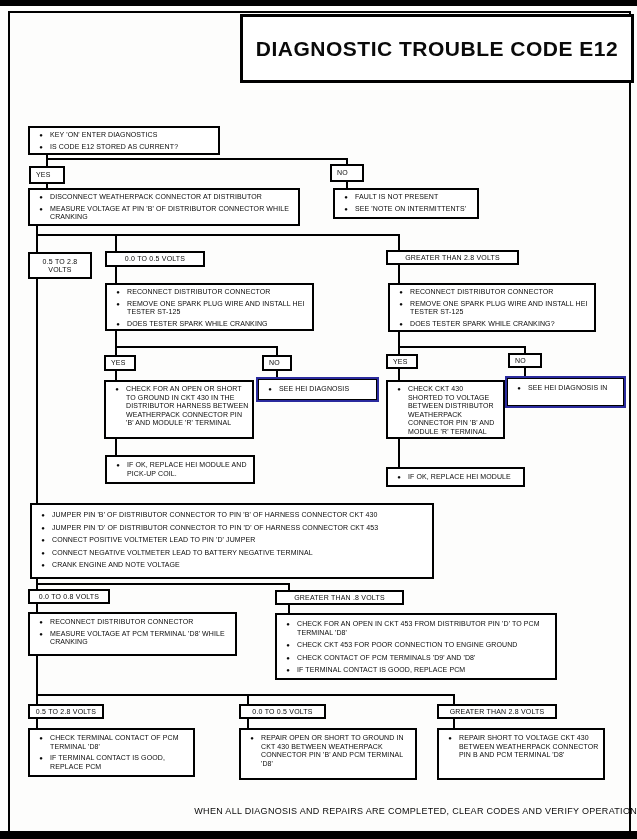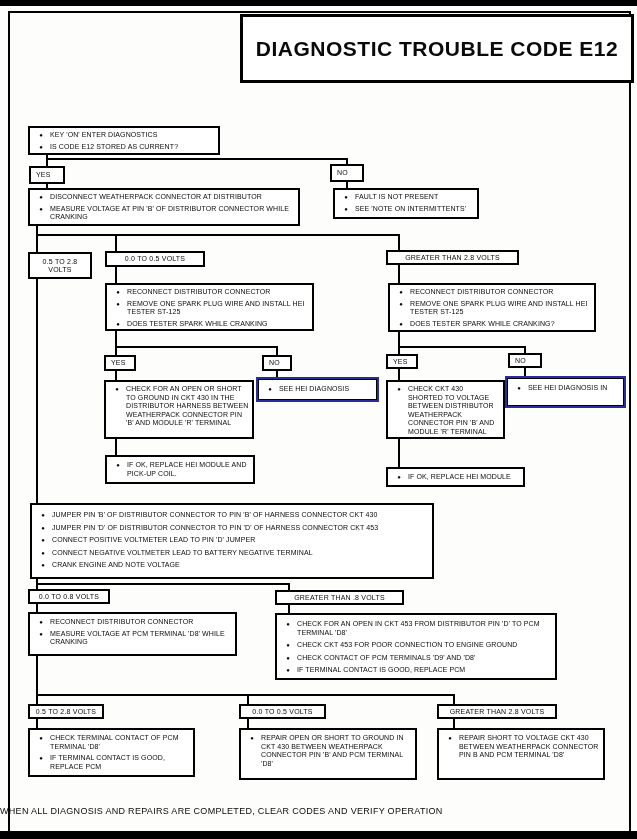--- a/index.html
+++ b/index.html
@@ -27,21 +27,21 @@
   .txt{flex:1;letter-spacing:.1px;}
   .lbox{
     position:absolute;background:#fff;border:2px solid #000;box-sizing:border-box;
     font-size:7px;line-height:8px;display:flex;align-items:center;letter-spacing:.2px;
   }
   .yn{padding-left:5px;}
   .vlabel{justify-content:center;text-align:center;padding:1px 2px;}
   .blue{border:1px solid #000;outline:2px solid #2b2b9e;}
   .ln{position:absolute;background:#000;}
   .footer{
-    position:absolute;left:0;top:806px;width:637px;text-align:left;
+    position:absolute;left:0;top:806px;width:637px;text-align:right;
     font-size:9px;letter-spacing:.3px;
   }
 </style>
 </head>
 <body>
 
 <div class="bar" style="top:0;height:6px;"></div>
 <div class="bar" style="top:831px;height:8px;"></div>
 <div class="frame"></div>
 

